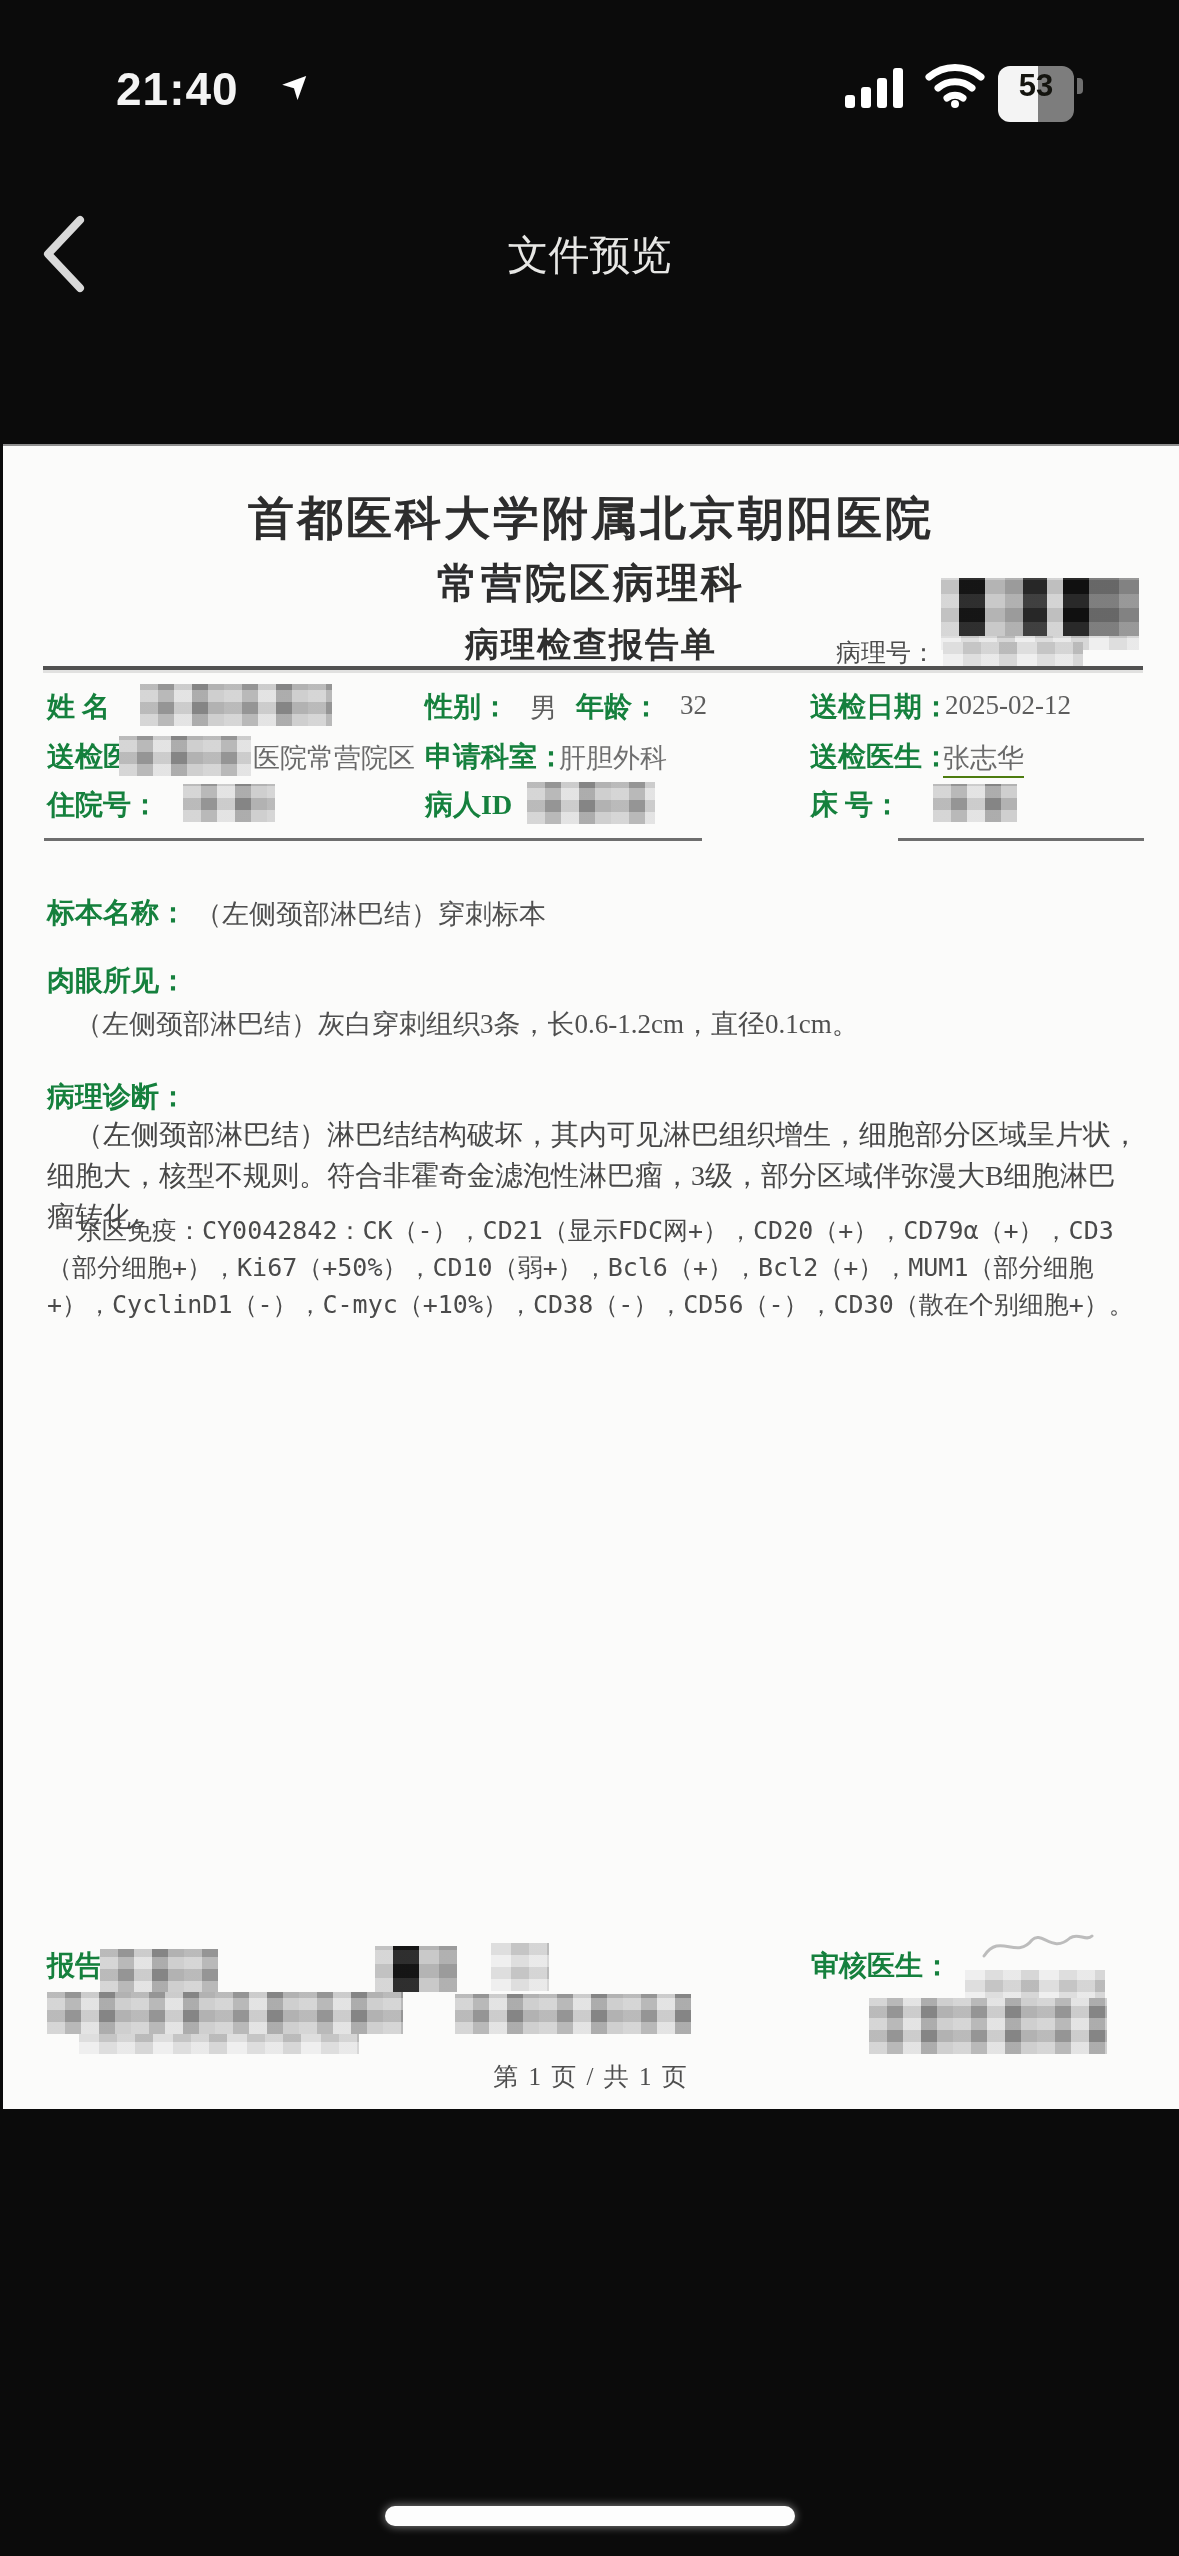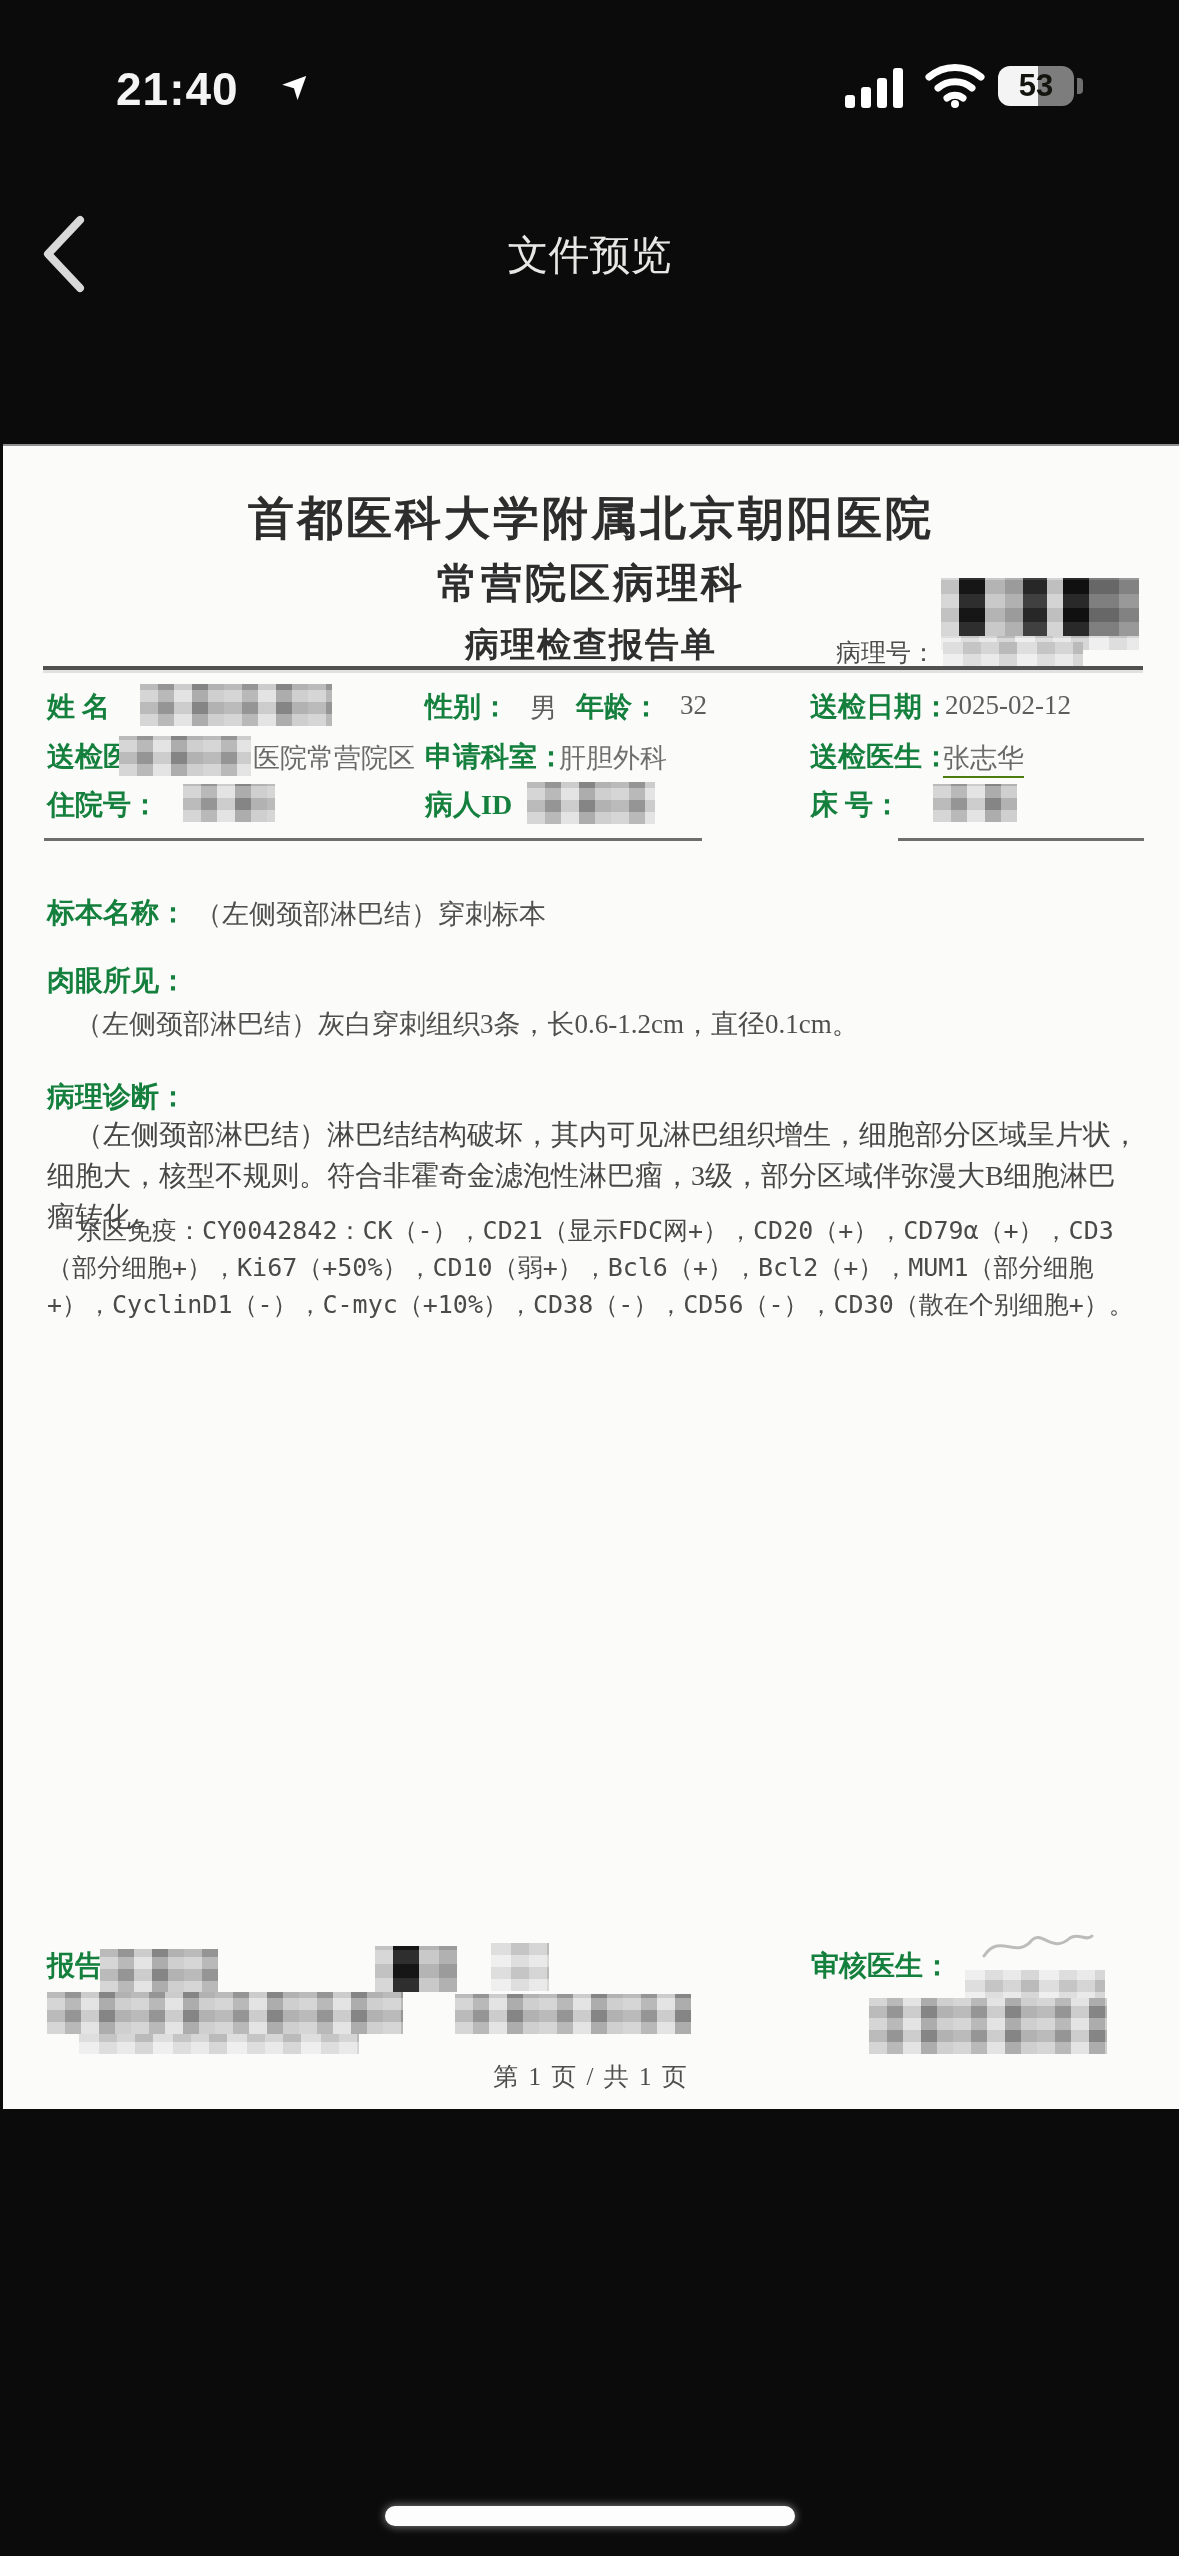--- a/index.html
+++ b/index.html
@@ -8,21 +8,21 @@
   .abs{position:absolute;}
 
   
   #status-time{left:116px;top:62px;font-size:46px;font-weight:bold;color:#f4f4f4;letter-spacing:1px;}
   #loc-icon{left:282px;top:64px;font-size:34px;color:#fff;transform:rotate(-45deg);}
   #signal{left:845px;top:64px;width:66px;height:44px;}
   #signal span{position:absolute;bottom:0;width:10px;background:#fff;border-radius:3px;}
   #signal .b1{left:0;height:13px;} #signal .b2{left:16px;height:21px;}
   #signal .b3{left:32px;height:30px;} #signal .b4{left:48px;height:40px;}
   #wifi{left:924px;top:62px;}
-  #battery{left:998px;top:66px;width:76px;height:40px;border-radius:12px;
+  #battery{left:998px;top:66px;width:76px;height:56px;border-radius:12px;
            background:linear-gradient(90deg,#f4f4f4 0 53%,#7d7d7d 53%);
            color:#14140f;font-size:31px;font-weight:bold;text-align:center;line-height:40px;}
   #battery-nub{left:1077px;top:78px;width:6px;height:16px;background:#6f6f6f;border-radius:0 4px 4px 0;}
 
   
   #back-button{left:36px;top:212px;width:80px;height:90px;cursor:pointer;}
   #page-title{left:0;top:228px;width:1179px;text-align:center;font-size:41px;font-weight:500;color:#e7e7e5;}
 
   
   #page{left:3px;top:444px;width:1176px;height:1663px;background:#fbfbfa;border-top:2px solid #8f8f8f;

